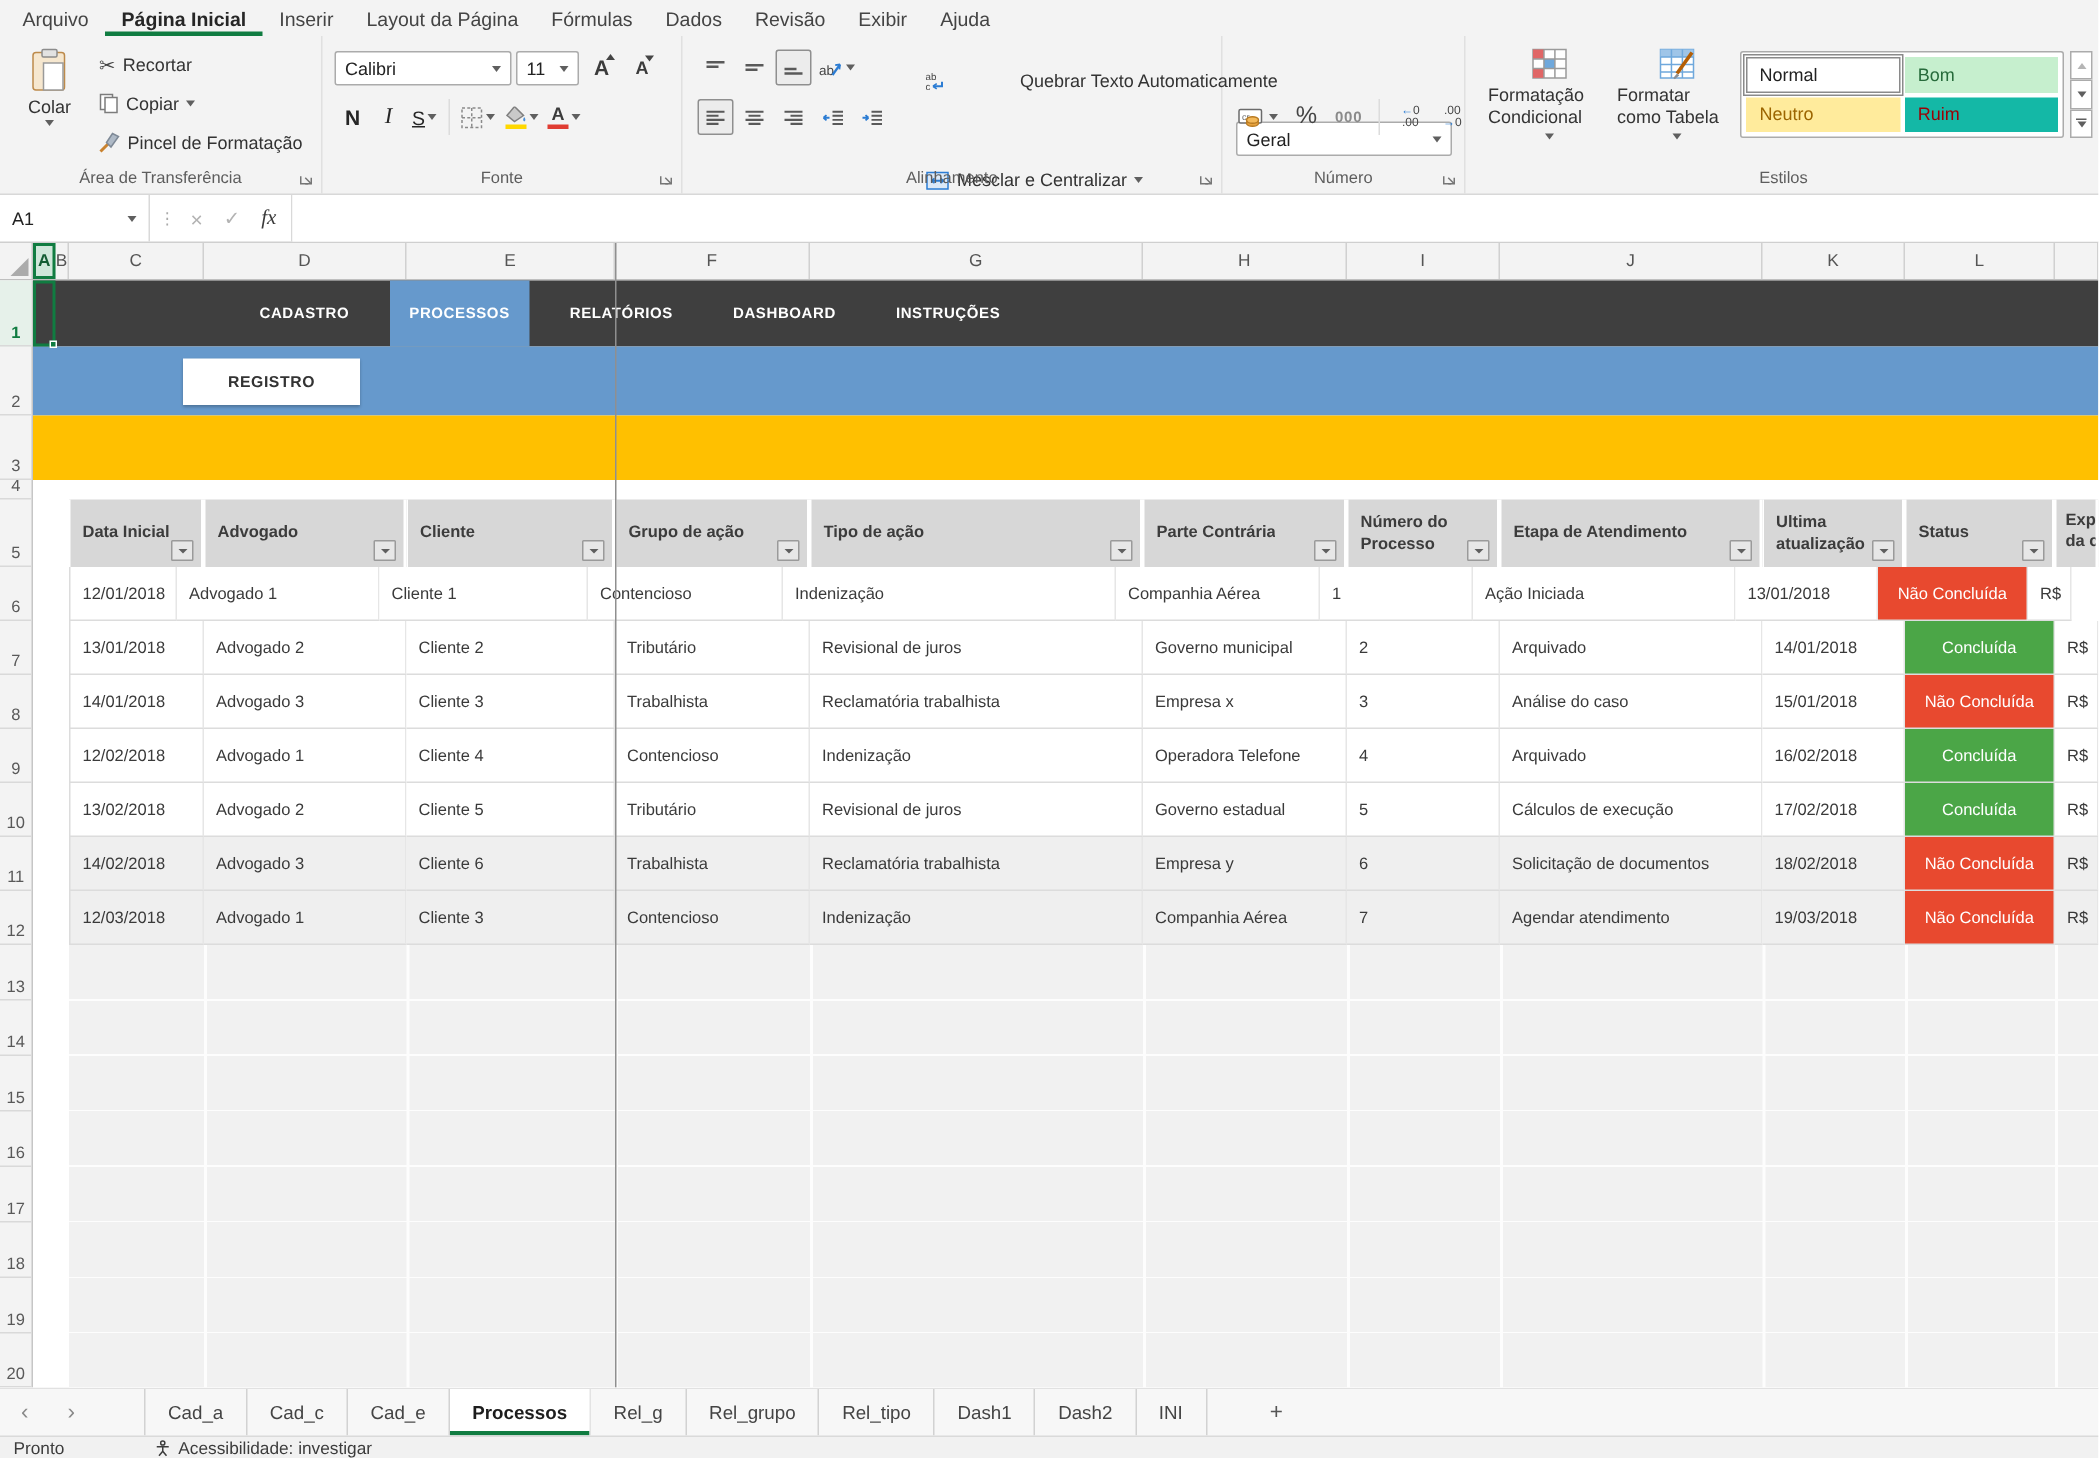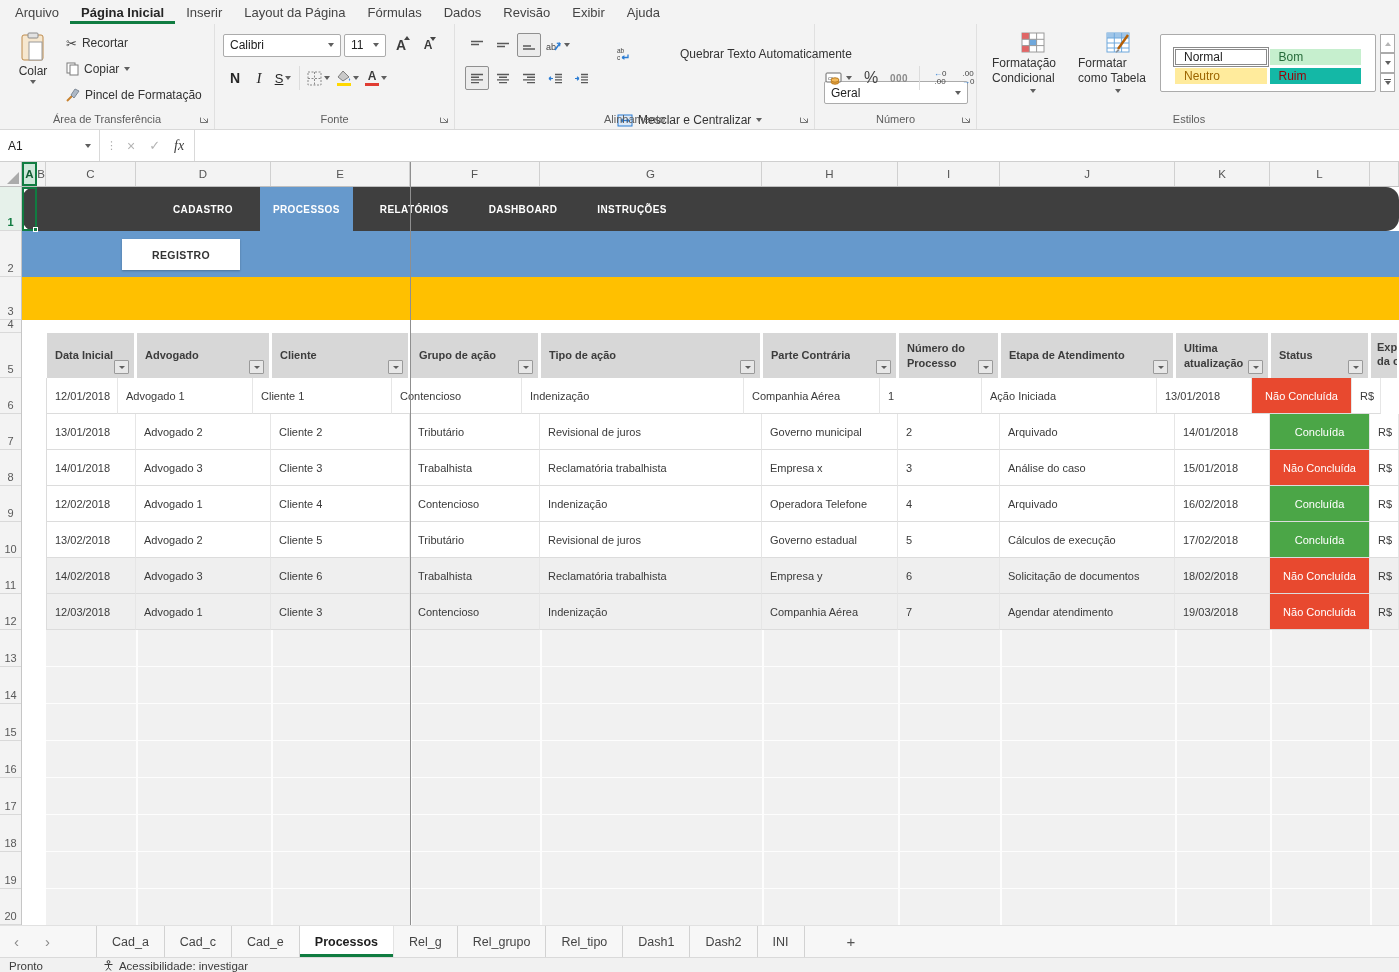--- a/index.html
+++ b/index.html
@@ -28,21 +28,21 @@
   .vsep{width:1px; background:#dcdcdc; height:24px; margin:0 4px;}
 
   
   .grp.clip{width:215px;}
   .paste{position:absolute; left:10px; top:8px; width:46px; height:76px; display:flex; flex-direction:column; align-items:center; gap:2px; font-size:12px; color:#333;}
   .smalls{position:absolute; left:62px; top:7px; display:flex; flex-direction:column; gap:2px;}
   .scis{font-size:13px; color:#444;}
 
   
   .grp.fontg{width:240px;}
-  .frow1{position:absolute; left:8px; top:9px; display:flex; align-items:center; gap:3px;}
+  .frow1{position:absolute; left:8px; top:9px; display:flex; align-items:flex-end; gap:3px;}
   .frow2{position:absolute; left:8px; top:42px; display:flex; align-items:center;}
   .bI{font-weight:700; font-size:14px; color:#262626;}
   .iI{font-family:"Liberation Serif", serif; font-style:italic; font-size:15px; color:#262626;}
   .uI{text-decoration:underline; font-size:13px; color:#262626;}
   .abig{font-size:14px; font-weight:700; color:#3b3b3b; line-height:1;}
   .acase{position:relative; display:inline-flex;}
   .tinycaret-up{width:0;height:0;border-left:3px solid transparent;border-right:3px solid transparent;border-bottom:4px solid #444; position:absolute; top:-2px; right:-4px;}
   .tinycaret-dn{width:0;height:0;border-left:3px solid transparent;border-right:3px solid transparent;border-top:4px solid #444; position:absolute; top:-2px; right:-4px;}
   .colorbar{width:14px; height:3px; margin-top:1px;}
 
@@ -58,21 +58,21 @@
   .nrow1{position:absolute; left:9px; top:9px; width:144px;margin-top:48px;}
   .nrow2{position:absolute; left:7px; top:42px; display:flex; align-items:center; gap:4px;}
   .pct{font-size:16px; color:#444;}
   .zeros{font-size:10px; font-weight:700; color:#8a8a8a; letter-spacing:0.5px;}
   .decic{font-size:8px; line-height:8px; color:#444; text-align:center; white-space:nowrap;}
   .decic b{color:#2b7cd3; font-weight:700;}
 
   
   .grp.stylg{width:424px; border-right:none;}
   .bigbtn{position:absolute; top:8px; width:84px; display:flex; flex-direction:column; align-items:center; gap:3px; font-size:12px; color:#333; text-align:left; line-height:1.25;}
-  .gallery{position:absolute; left:183px; top:10px; width:216px; height:58px; background:#fff; border:1px solid #ababab; border-radius:2px; padding:14px; display:grid; grid-template-columns:1fr 1fr; grid-auto-rows:1fr; gap:3px;}
+  .gallery{position:absolute; left:183px; top:10px; width:216px; height:58px; background:#fff; border:1px solid #ababab; border-radius:2px; padding:3px; display:grid; grid-template-columns:1fr 1fr; grid-auto-rows:1fr; gap:3px;}
   .chip{display:flex; align-items:center; padding:0 8px; font-size:12px; background:#fff; color:#222; border:1px solid transparent;}
   .chip.sel{border:1px solid #8a8a8a; outline:1px solid #8a8a8a; outline-offset:1px;}
   .gscroll{position:absolute; right:6px; top:10px; width:15px; height:58px; display:flex; flex-direction:column;}
   .gsb{flex:1; background:#fff; border:1px solid #ababab; display:flex; align-items:center; justify-content:center; flex-direction:column; gap:1px;}
   .tri-up{width:0;height:0;border-left:3.5px solid transparent;border-right:3.5px solid transparent;border-bottom:4px solid #b5b5b5;}
   .tri-dn{width:0;height:0;border-left:3.5px solid transparent;border-right:3.5px solid transparent;border-top:4px solid #5f5f5f;}
   .gsb .bar{width:7px; height:1px; background:#5f5f5f;}
 
   
   .fbar{height:32px; background:#fff; border-bottom:1px solid #cfcfcf; display:flex; align-items:stretch; flex:none;}
@@ -90,21 +90,21 @@
   .corner{width:22px; height:100%; border-right:1px solid #c6c6c6; position:relative; background:#f3f3f3;}
   .corner .ctri{position:absolute; right:2px; bottom:2px; width:0; height:0; border-left:12px solid transparent; border-bottom:12px solid #ababab;}
   .colcell{height:100%; border-right:1px solid #d0d0d0; display:flex; align-items:center; justify-content:center; font-size:11.5px; color:#555; overflow:hidden;}
   .colcell.selcol{background:#cfe7da; border:2px solid var(--green); color:#135c33; font-weight:700;}
   .rowstrip{position:absolute; left:0; top:25px; width:22px; background:#f3f3f3; border-right:1px solid #c6c6c6;}
   .rowcell{width:100%; border-bottom:1px solid #d9d9d9; display:flex; align-items:flex-end; justify-content:center; font-size:11px; color:#595959; padding-bottom:2px; overflow:hidden;}
   .rowcell.selrow{color:var(--green); font-weight:700; background:#e6f1ea;}
 
   .canvas{position:absolute; left:22px; top:25px; width:1377px; height:738px;}
   .band{position:absolute; left:0; width:1377px;}
-  .band.dark{top:0; height:44px; background:var(--dark); display:flex; align-items:stretch; padding-left:138px; gap:14px;border-radius:13px;}
+  .band.dark{top:0; height:44px; background:var(--dark); display:flex; align-items:stretch; padding-left:138px; gap:14px;}
   .ntab{display:flex; align-items:center; padding:0 13px; color:#fff; font-size:10px; font-weight:700; letter-spacing:0.4px; white-space:nowrap;}
   .ntab.active{background:var(--blue);}
   .band.blue{top:44px; height:46px; background:var(--blue);}
   .registro{position:absolute; left:100px; top:8px; width:118px; height:31px; background:#fff; display:flex; align-items:center; justify-content:center; font-size:10.5px; font-weight:700; color:#333; letter-spacing:0.4px; box-shadow:0 1px 2px rgba(0,0,0,0.25);}
   .band.yellow{top:90px; height:43px; background:var(--yellow);}
   .band.r4{top:133px; height:13px; background:#fff;}
 
   .thead{position:absolute; left:0; top:146px; width:1377px; height:45px; background:#fff; padding-left:24px; display:flex;}
   .hcell{position:relative; height:45px; background:#d7d7d7; border-left:1px solid #fff; border-right:2px solid #fff; display:flex; align-items:center; padding:2px 18px 2px 8px; font-size:11px; font-weight:700; color:#3c3c3c; line-height:1.3; overflow:hidden;}
   .hcell .htext{overflow:hidden;}

